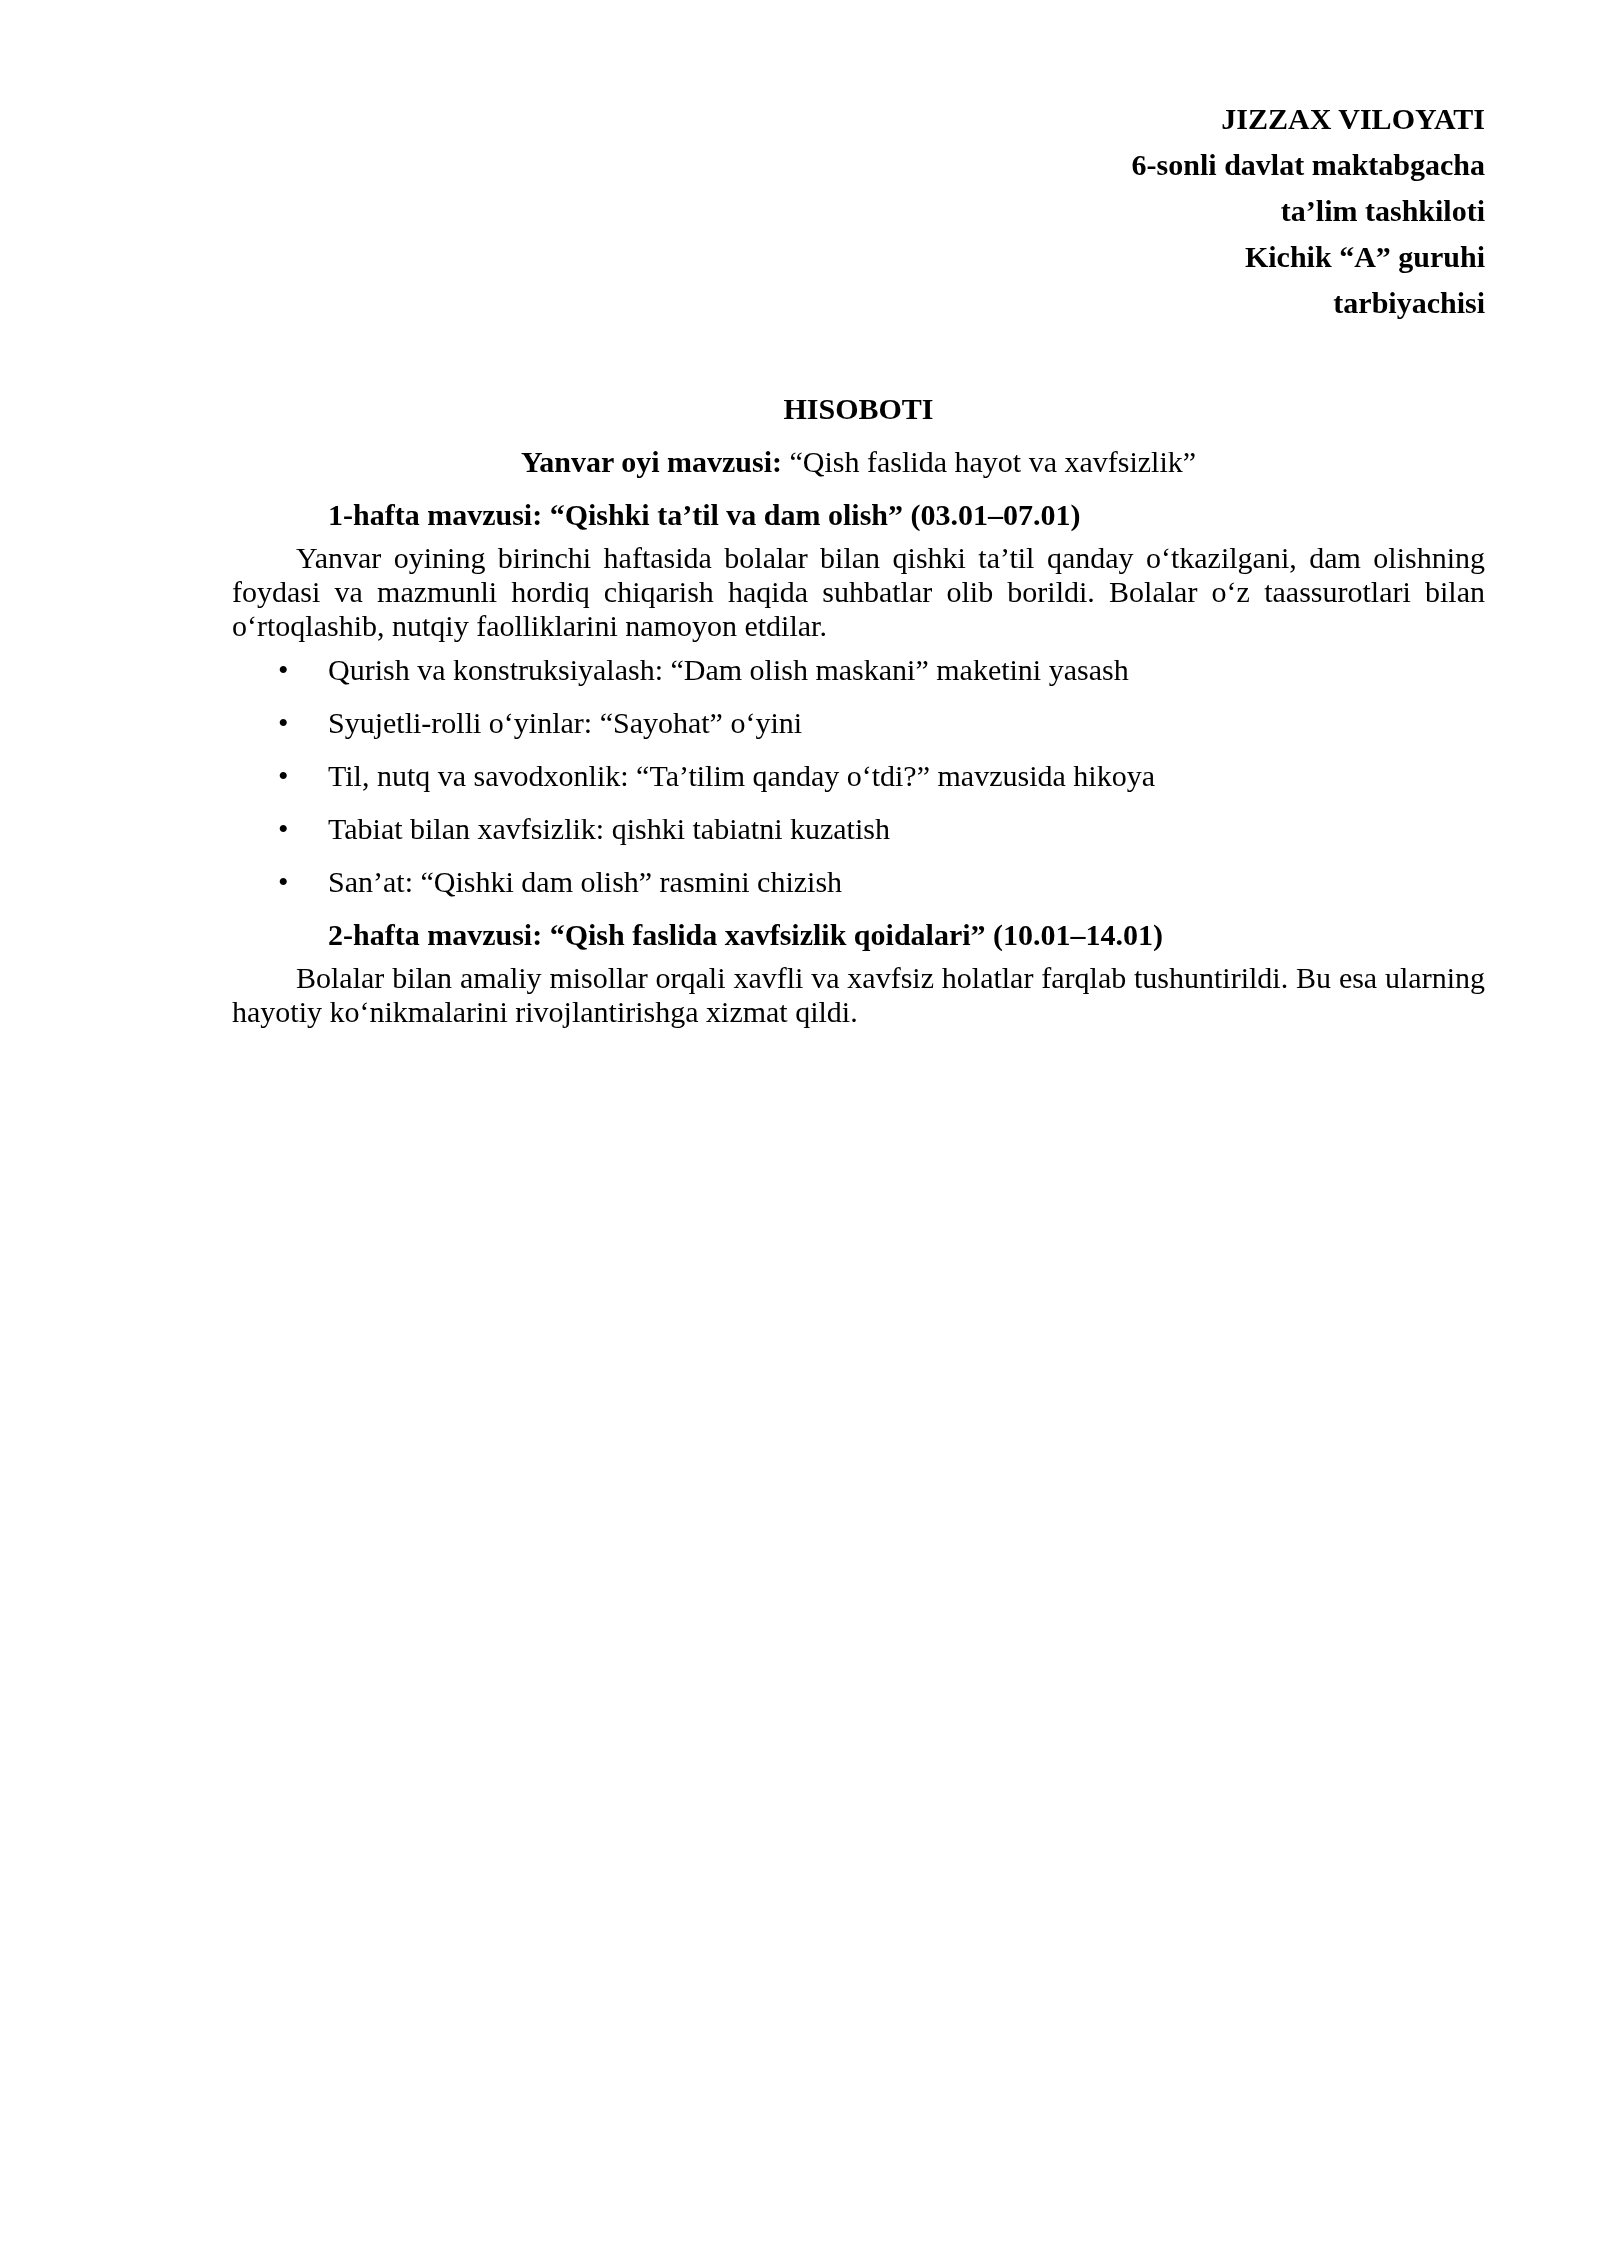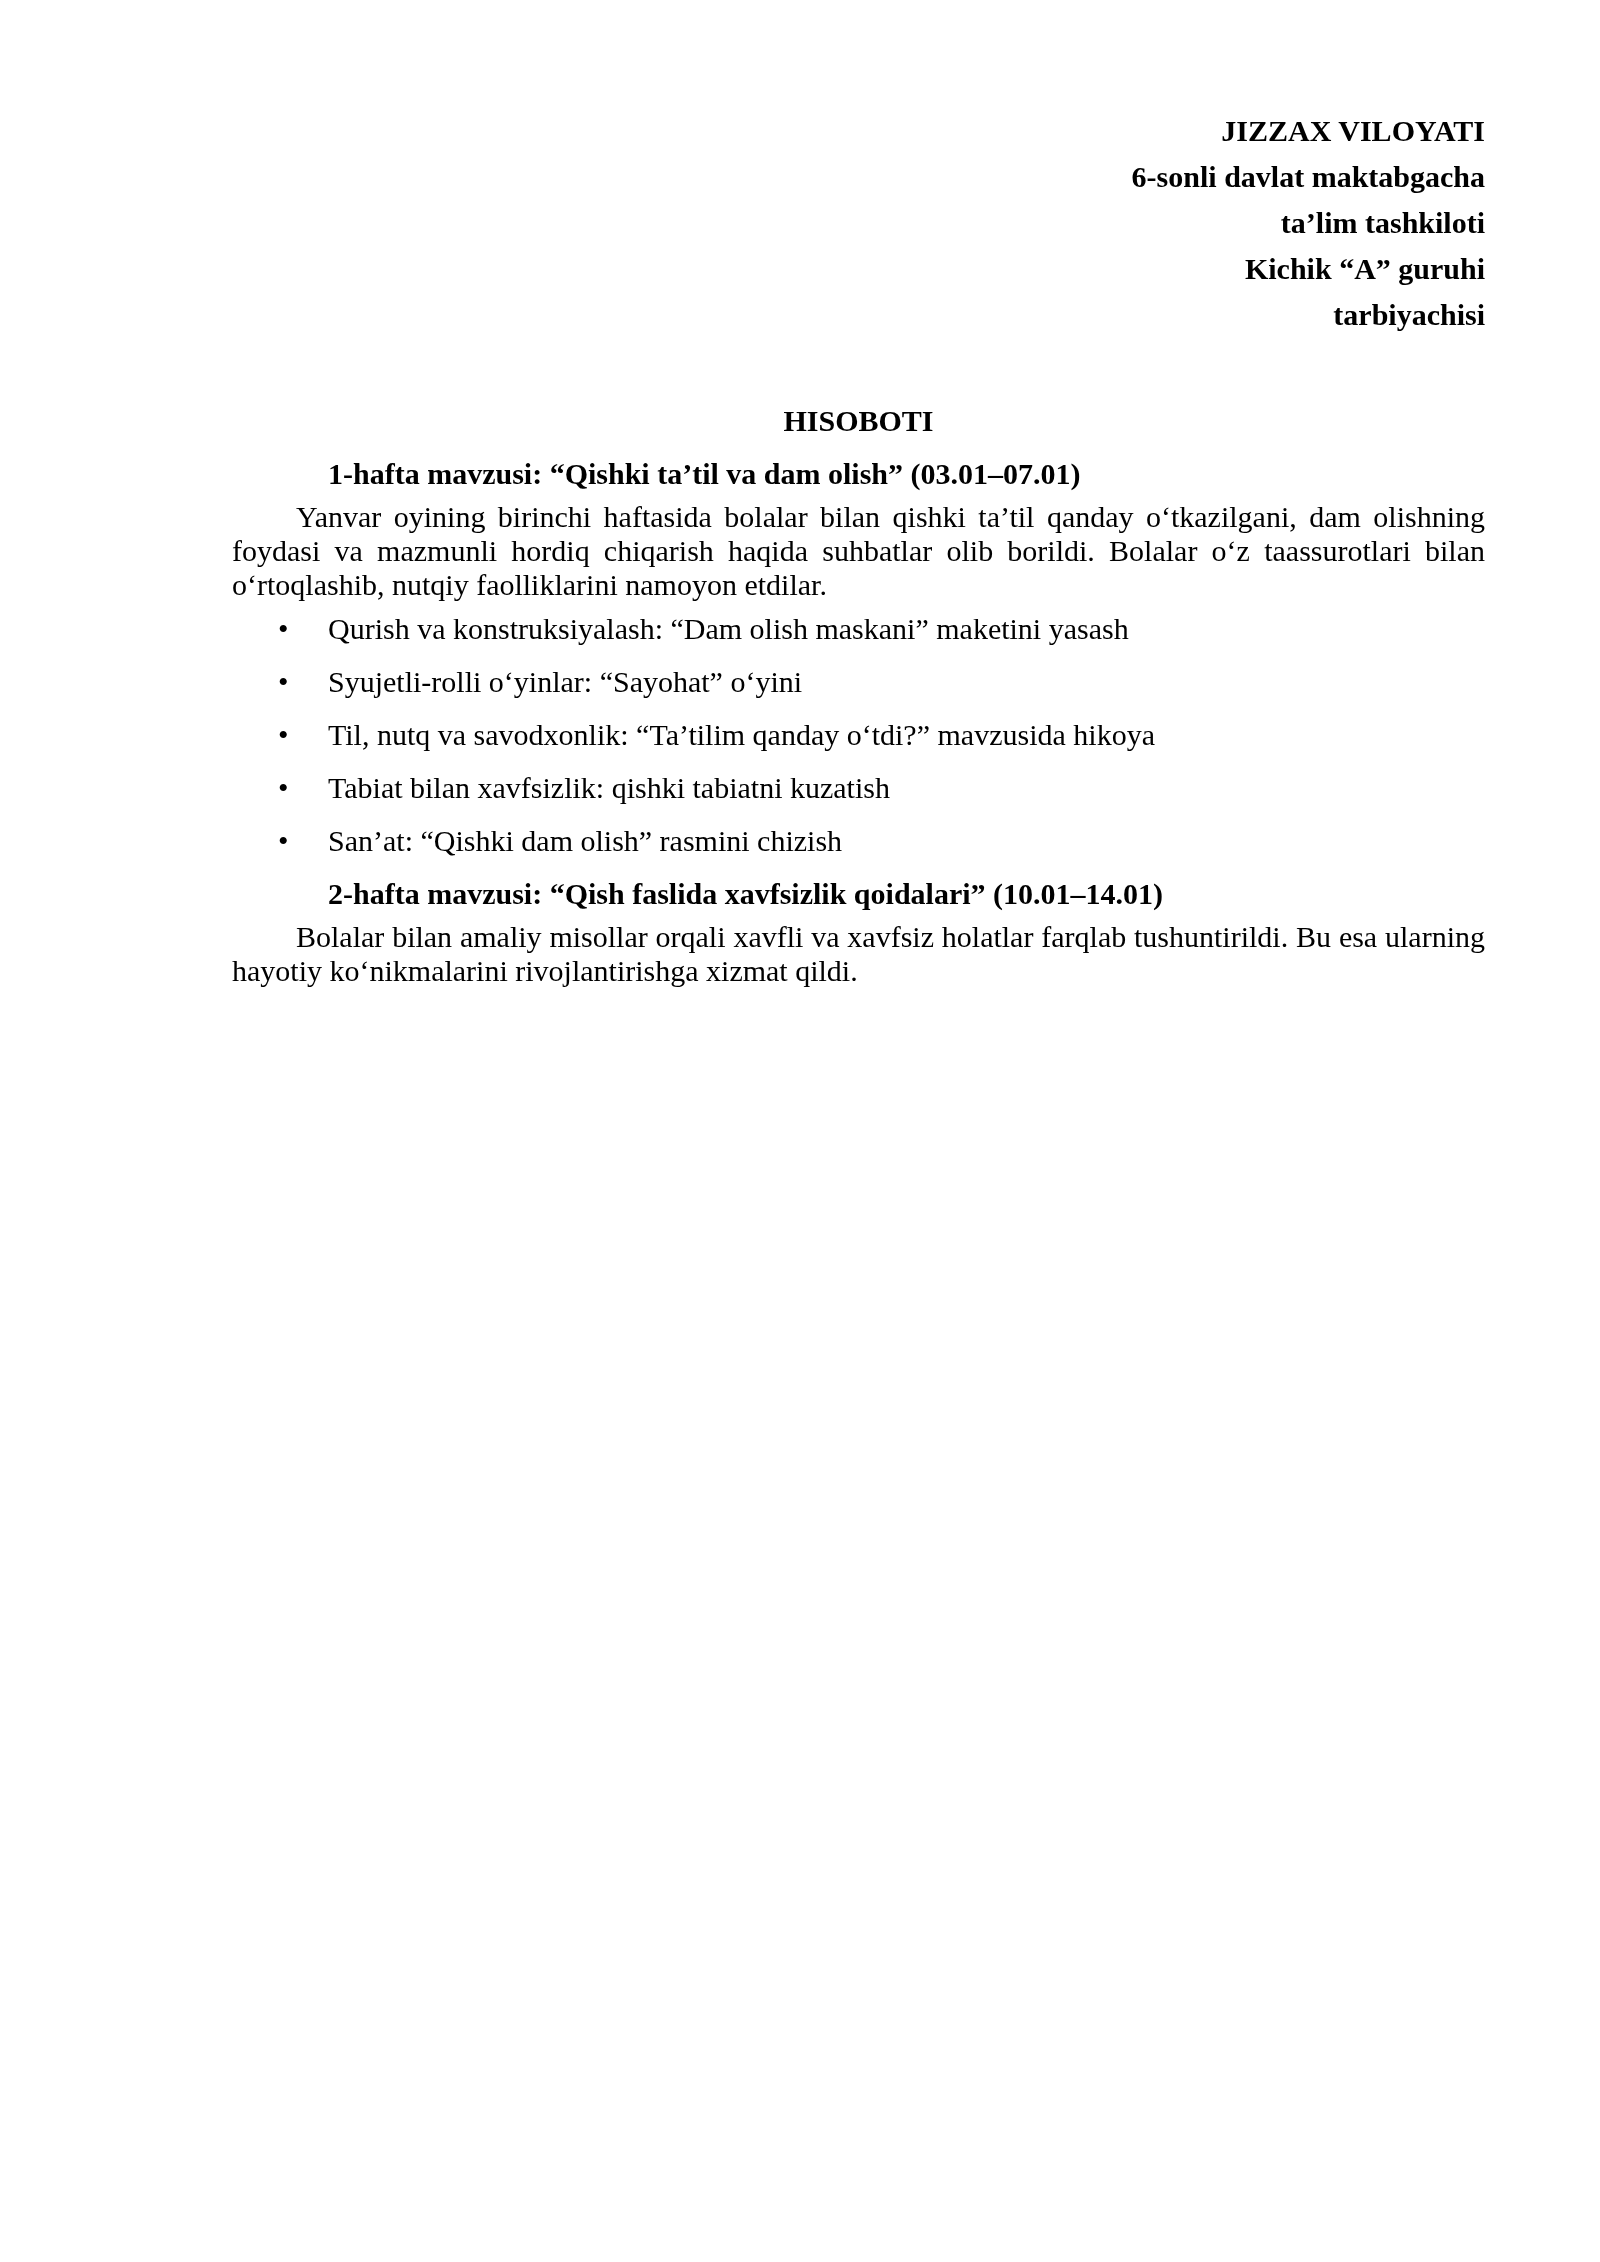--- a/index.html
+++ b/index.html
@@ -6,21 +6,21 @@
     margin: 0;
     padding: 0;
     background: #ffffff;
   }
 
   .page {
     position: relative;
     width: 1600px;
     height: 1962px;
     background: #ffffff;
-    margin: 12px auto;
+    margin: 0 auto;
     box-sizing: border-box;
     font-family: "Liberation Serif", "DejaVu Serif", serif;
     color: #000000;
     overflow: hidden;
   }
 
   
   .content {
     position: absolute;
     left: 232px;
@@ -120,20 +120,21 @@
       <span class="lh-line">Kichik “A” guruhi</span>
       <span class="lh-line">tarbiyachisi</span>
     </div>
 
     <div class="gap-after-letterhead"></div>
 
     <div class="doc-title">
       <div>HISOBOTI</div>
     </div>
 
+    <p class="theme-line"><b>Yanvar oyi mavzusi:</b><span> “Qish faslida hayot va xavfsizlik”</span></p>
 
     <p class="week-heading">1-hafta mavzusi: “Qishki ta’til va dam olish” (03.01–07.01)</p>
 
     <p class="body-par">Yanvar oyining birinchi haftasida bolalar bilan qishki ta’til qanday o‘tkazilgani, dam olishning foydasi va mazmunli hordiq chiqarish haqida suhbatlar olib borildi. Bolalar o‘z taassurotlari bilan o‘rtoqlashib, nutqiy faolliklarini namoyon etdilar.</p>
 
     <ul class="bullet-list">
       <li>
         <span class="bullet-dot">•</span><span class="b-label">Qurish va konstruksiyalash:</span><span class="b-rest"> “Dam olish maskani” maketini yasash</span>
       </li>
       <li>

